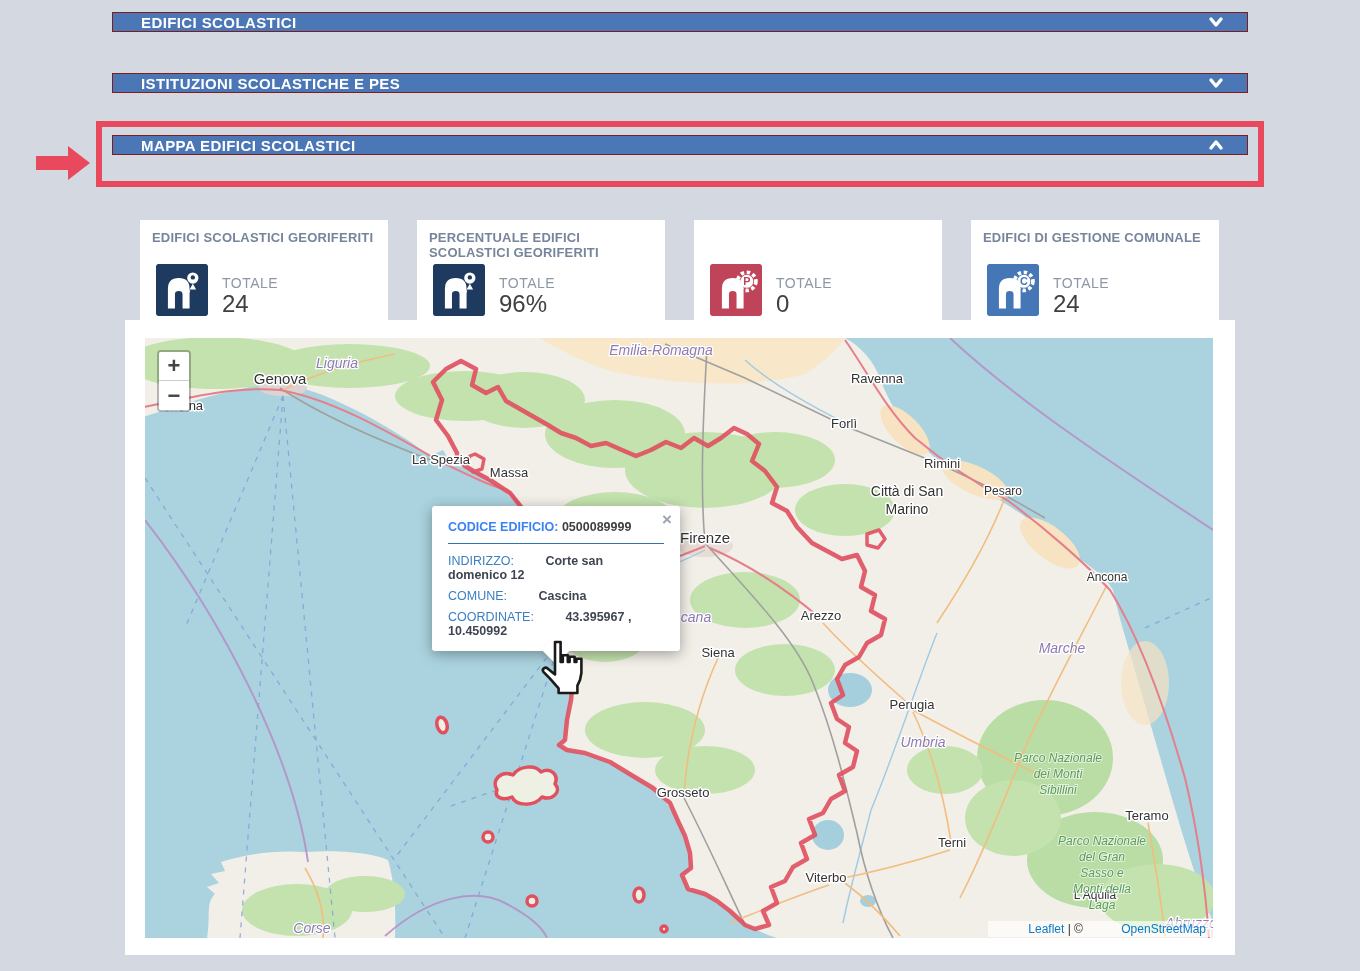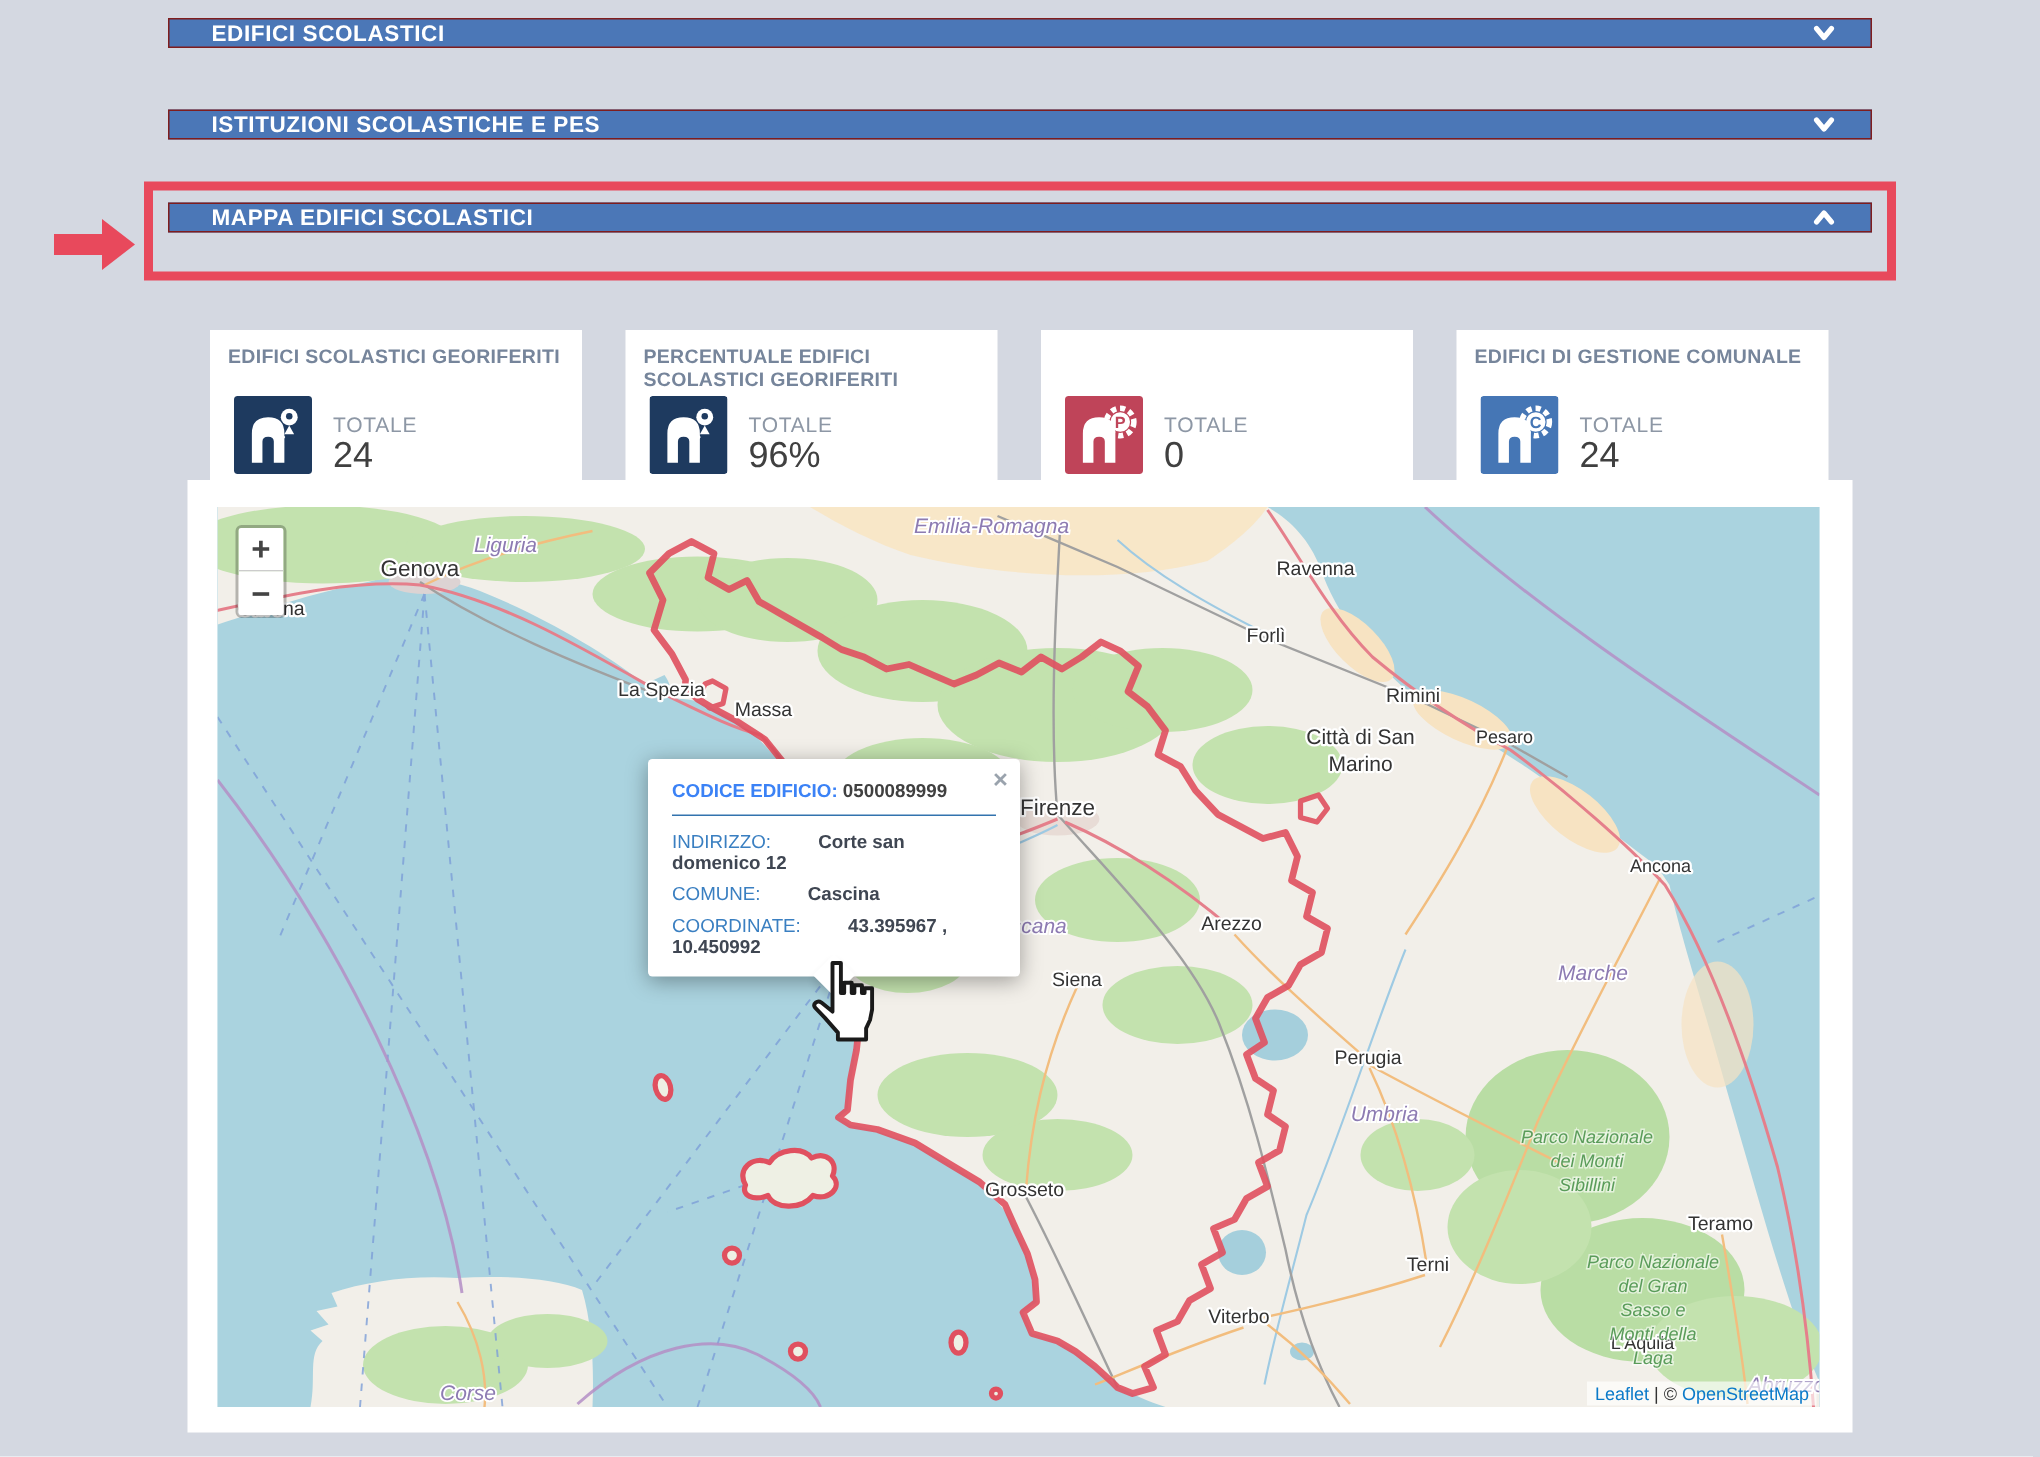--- a/index.html
+++ b/index.html
@@ -54,21 +54,21 @@
   .popup .lbl-gray { color:#3b82f6;font-weight:bold; }
   .popup .lbl-blue { color:#3a7fc1; }
   .popup .val { color:#3f4652; font-weight:bold;padding-left:28px; }
   .popup .lnk { color:#404040; font-weight:bold; text-decoration:none; cursor:pointer; }
   .popup hr { border:none; border-top:1px solid #3273ae; margin:9px 0 10px; }
   .popup .rw { margin-top:7px; }
 
   
   .attrib { position:absolute; right:2px; bottom:1px; background:rgba(255,255,255,.65); padding:1px 5px;
     font-size:12px; color:#333; }
-  .attrib a { color:#0b7ac9; text-decoration:none; cursor:pointer; }
+  .attrib a { color:#0b7ac9; text-decoration:none; cursor:pointer;margin-left:35px; }
 
   .overlay { position:absolute; }
 </style>
 </head>
 <body>
 
 <div class="acc-bar" style="top:12px">
   <span class="acc-label">EDIFICI SCOLASTICI</span>
   <svg width="18" height="16" viewBox="0 0 18 16">
     <path d="M4 5 L9 11 L14 5" fill="none" stroke="#fff" stroke-width="3.4" stroke-linecap="round" stroke-linejoin="round"></path>

